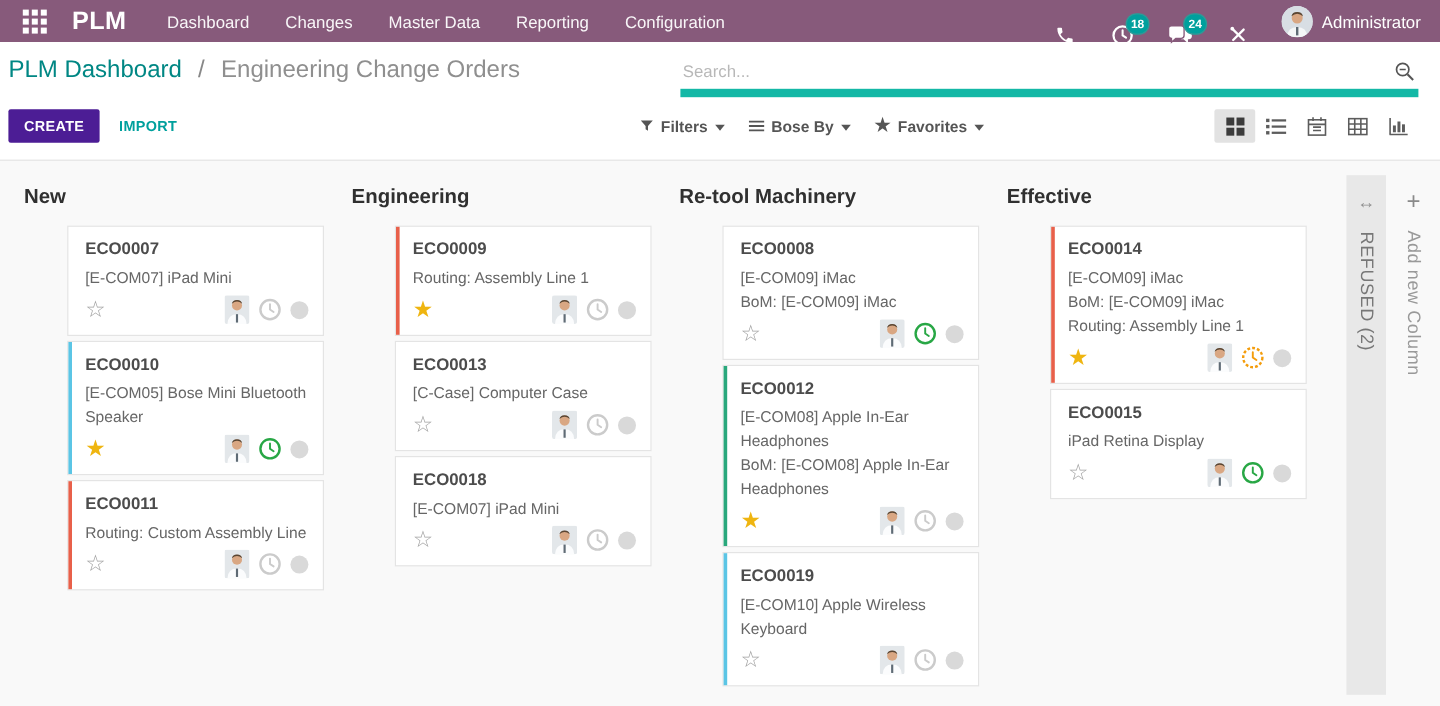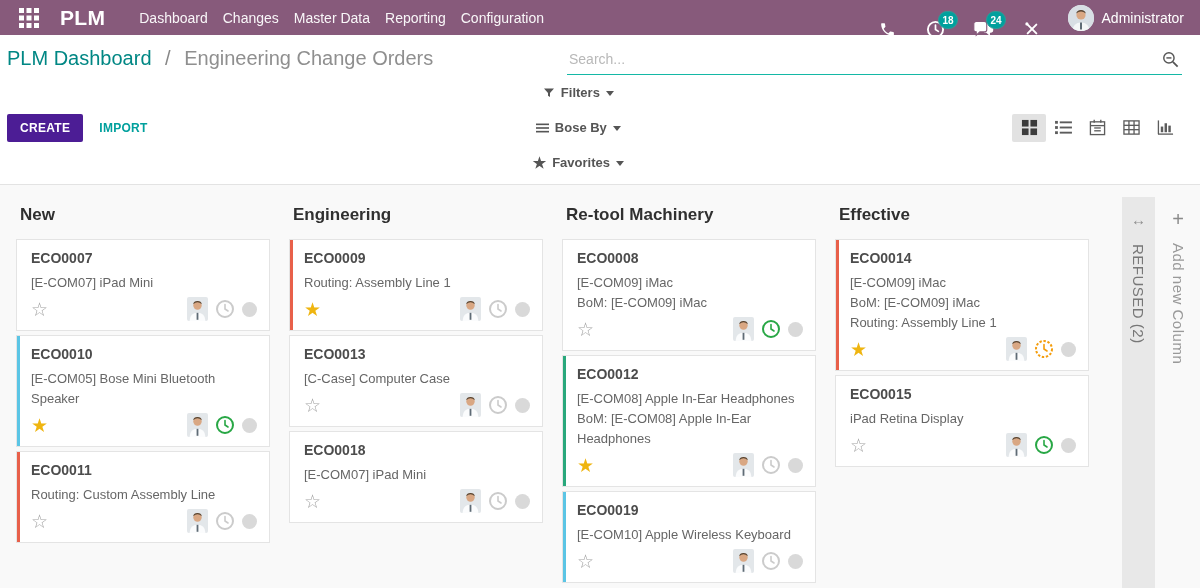--- a/index.html
+++ b/index.html
@@ -4,65 +4,65 @@
 <style>
   * { margin:0; padding:0; box-sizing:border-box; }
   html,body { width:1200px; height:588px; overflow:hidden;
     font-family:"Liberation Sans", sans-serif; background:#f9f9f9; }
 
   
   .navbar { height:35px; background:#875A7B; display:flex; align-items:center;
     color:#fff; padding:0 16px 0 14px; }
   .apps-btn { width:30px; height:30px; display:flex; align-items:center; justify-content:center; cursor:pointer; }
   .brand { font-size:21px; font-weight:bold; margin:0 34px 0 16px; letter-spacing:.3px; cursor:pointer;}
-  .nav-menu { display:flex; align-items:center; gap:15px; font-size:14px; font-weight:500; }
+  .nav-menu { display:flex; align-items:center; gap:30px; font-size:14px; font-weight:500; }
   .nav-item { cursor:pointer; opacity:.95; }
   .nav-right { margin-left:auto; display:flex; align-items:center; gap:24px; }
   .nav-ico { position:relative; width:24px; height:24px; display:flex; align-items:center; justify-content:center; cursor:pointer;margin-top:23px; }
   .badge { position:absolute; top:-6px; right:-10px; min-width:18px; height:18px; padding:0 3px;
     background:#00A09D; border-radius:9px; font-size:10px; font-weight:bold; color:#fff;
     display:flex; align-items:center; justify-content:center; border:1px solid #2f9a97; }
   .user { display:flex; align-items:center; gap:8px; cursor:pointer; }
   .user-avatar { width:26px; height:26px; border-radius:50%; overflow:hidden; background:#dfe5ea; }
   .user-name { font-size:14px; font-weight:500; }
 
   
   .control-panel { background:#fff; padding:10px 18px 14px 7px; border-bottom:1px solid #e3e3e3; }
   .cp-row1 { display:flex; align-items:flex-start; }
   .breadcrumb { font-size:20px; white-space:nowrap; padding-top:2px; }
   .bc-link { color:#008784; cursor:pointer; }
   .bc-sep { color:#888; margin:0 8px; }
   .bc-current { color:#8f8f8f; }
   .searchbox { margin-left:auto; width:615px; position:relative; }
-  .search-input { width:100%; border:none; border-bottom:1px solid #14b8a6; font-size:14px;
+  .search-input { width:100%; border:none; border-bottom:7px solid #14b8a6; font-size:14px;
     padding:6px 28px 7px 2px; outline:none; color:#444; background:transparent;
     font-family:"Liberation Sans", sans-serif;}
   .search-input::placeholder { color:#b8b8b8; }
   .search-mag { position:absolute; right:2px; top:5px; cursor:pointer; }
   .cp-row2 { display:flex; align-items:center; margin-top:10px; }
   .btn-create { background:#4c1d95; color:#fff; border:none; font-size:12px; font-weight:bold;
     padding:7px 13px; border-radius:2px; cursor:pointer; letter-spacing:.3px;
     font-family:"Liberation Sans", sans-serif;}
   .btn-import { background:none; border:none; color:#00A09D; font-size:12px; font-weight:bold;
     margin-left:16px; cursor:pointer; letter-spacing:.3px; font-family:"Liberation Sans", sans-serif;}
-  .cp-controls { display:flex; align-items:center; gap:20px; margin-left:385px;flex-direction:column; }
+  .cp-controls { display:flex; align-items:center; gap:20px; margin-left:385px; }
   .ctrl { display:flex; align-items:center; gap:6px; font-size:13px; font-weight:600; color:#555; cursor:pointer; }
   .caret { width:0; height:0; border-left:4px solid transparent; border-right:4px solid transparent;
     border-top:5px solid #555; margin-top:2px; }
   .view-switcher { margin-left:auto; display:flex; align-items:center; }
   .vs-btn { width:34px; height:28px; display:flex; align-items:center; justify-content:center;
     cursor:pointer; color:#5c5c5c; border-radius:2px; }
   .vs-btn.active { background:#e2e2e2; color:#3c3c3c; }
 
   
   .board { display:flex; align-items:stretch; padding:12px 0 0 16px; height:445px; }
   .kcolumn { width:254px; margin-right:19px; flex:none; }
   .kcol-title { font-size:17px; font-weight:bold; color:#303030; margin:8px 0 14px 4px; }
   .kcard { position:relative; background:#fff; border:1px solid #e4e4e4; margin-bottom:4px;
-    padding:10px 12px 8px 14px; cursor:pointer; }
+    padding:10px 12px 8px 14px; cursor:pointer;margin-left:40px; }
   .kcard::before { content:""; position:absolute; left:0; top:0; bottom:0; width:3px; }
   .kcard[data-bar="red"]::before   { background:#E8604A; }
   .kcard[data-bar="blue"]::before  { background:#5BC5E5; }
   .kcard[data-bar="green"]::before { background:#29A87C; }
   .kcard[data-bar="none"]::before  { display:none; }
   .kcard-title { font-size:14px; font-weight:bold; color:#4c4c4c; margin-bottom:7px; }
   .kcard-desc { font-size:13px; color:#666; line-height:20px; white-space:pre-line; }
   .kcard-footer { display:flex; align-items:center; margin-top:3px; height:26px; }
   .star { font-size:19px; line-height:19px; cursor:pointer; }
   .star[data-filled="empty"]::before  { content:"\2606"; color:#a3a3a3; }

